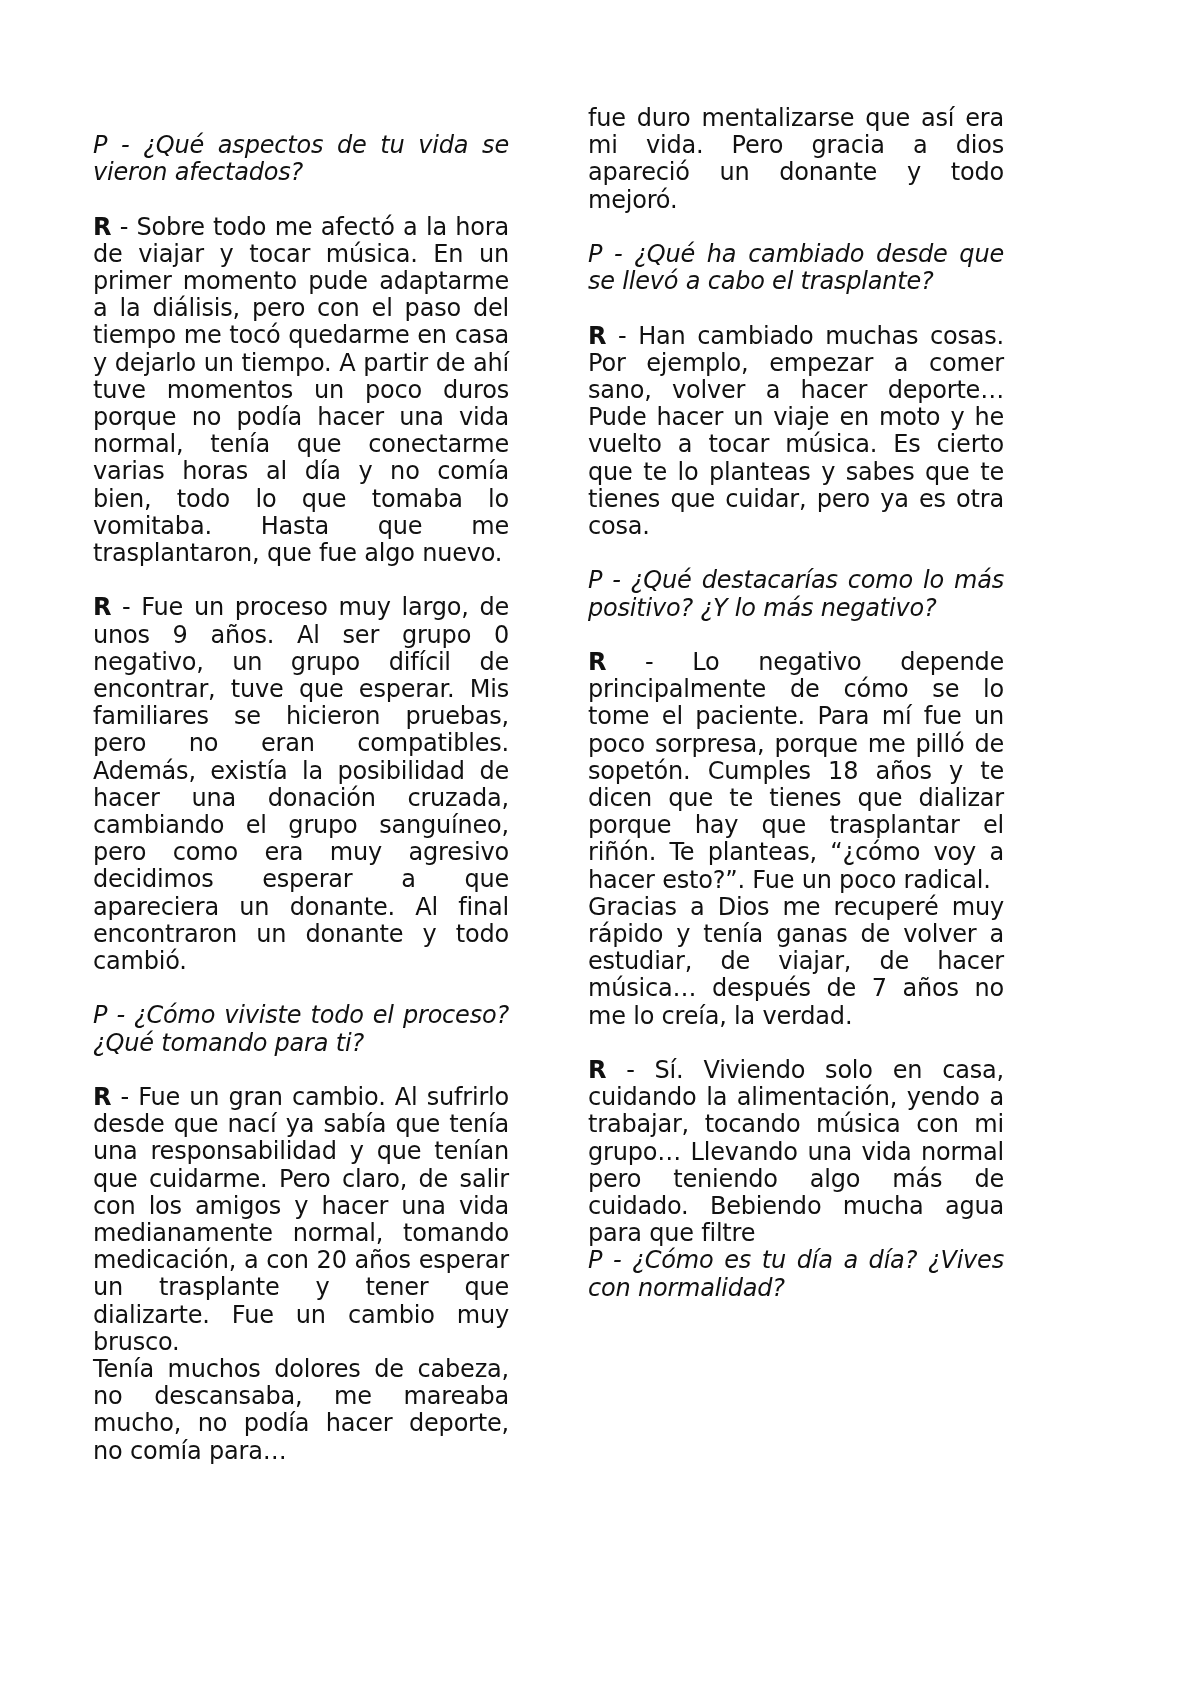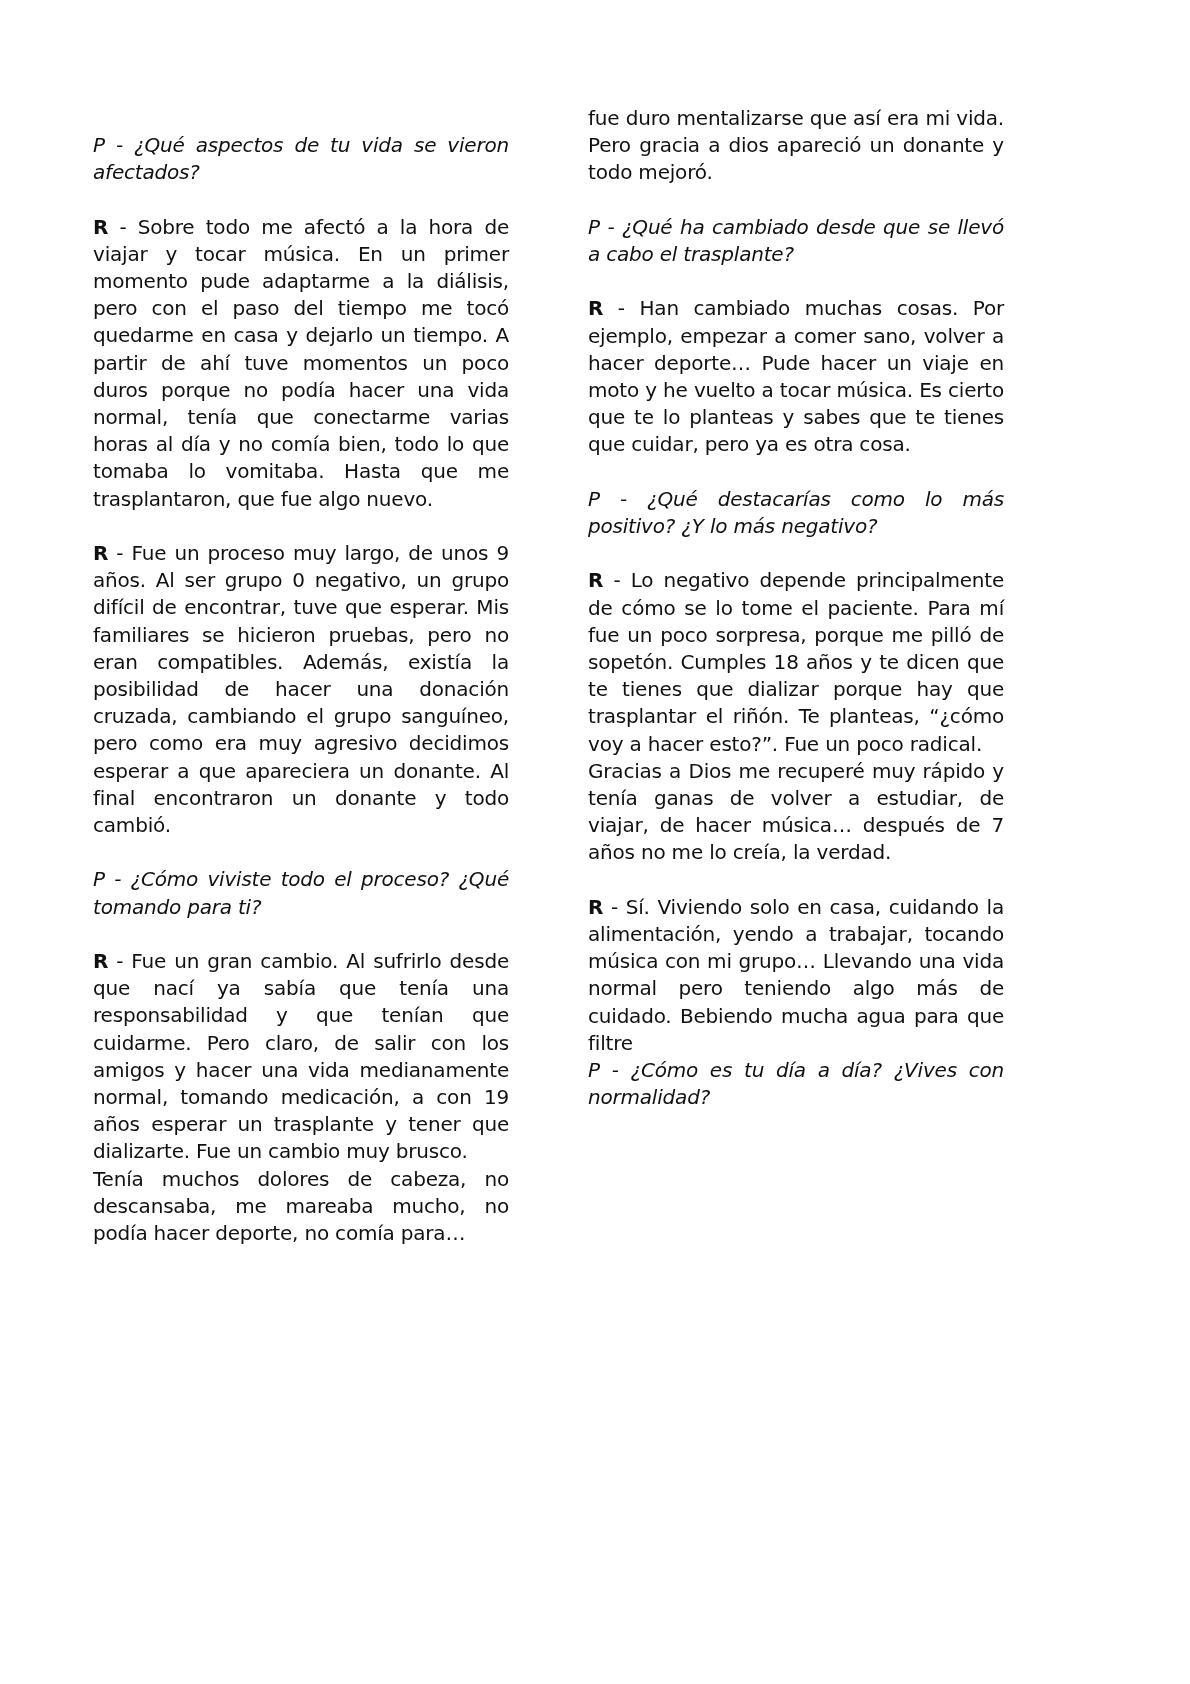--- a/index.html
+++ b/index.html
@@ -11,21 +11,21 @@
       width: 1190px;
       height: 1684px;
       position: relative;
       overflow: hidden;
       font-family: "DejaVu Sans", sans-serif;
       color: #111111;
     }
     .column {
       position: absolute;
       width: 416px;
-      font-size: 20px;
+      font-size: 24px;
       line-height: 27.2px;
       text-align: justify;
       letter-spacing: -0.2px;
     }
     #col-left { left: 93px; top: 132px; }
     #col-right { left: 588px; top: 105px; }
     .block { margin: 0 0 27.2px 0; }
     .question { font-style: italic; }
     .answer p { margin: 0; }
     .label-r { font-weight: bold; }
@@ -37,21 +37,21 @@
 <div id="col-left" class="column">
   <div class="block question">P - ¿Qué aspectos de tu vida se vieron afectados?</div>
   <div class="block answer">
     <p><span class="label-r">R</span> <span>- Sobre todo me afectó a la hora de viajar y tocar música. En un primer momento pude adaptarme a la diálisis, pero con el paso del tiempo me tocó quedarme en casa y dejarlo un tiempo. A partir de ahí tuve momentos un poco duros porque no podía hacer una vida normal, tenía que conectarme varias horas al día y no comía bien, todo lo que tomaba lo vomitaba. Hasta que me trasplantaron, que fue algo nuevo.</span></p>
   </div>
   <div class="block answer">
     <p><span class="label-r">R</span> <span>- Fue un proceso muy largo, de unos 9 años. Al ser grupo 0 negativo, un grupo difícil de encontrar, tuve que esperar. Mis familiares se hicieron pruebas, pero no eran compatibles. Además, existía la posibilidad de hacer una donación cruzada, cambiando el grupo sanguíneo, pero como era muy agresivo decidimos esperar a que apareciera un donante. Al final encontraron un donante y todo cambió.</span></p>
   </div>
   <div class="block question">P - ¿Cómo viviste todo el proceso? ¿Qué tomando para ti?</div>
   <div class="block answer nogap">
-    <p><span class="label-r">R</span> <span>- Fue un gran cambio. Al sufrirlo desde que nací ya sabía que tenía una responsabilidad y que tenían que cuidarme. Pero claro, de salir con los amigos y hacer una vida medianamente normal, tomando medicación, a con 19 años esperar un trasplante y tener que dializarte. Fue un cambio muy brusco.</span></p>
+    <p><span class="label-r">R</span> <span>- Fue un gran cambio. Al sufrirlo desde que nací ya sabía que tenía una responsabilidad y que tenían que cuidarme. Pero claro, de salir con los amigos y hacer una vida medianamente normal, tomando medicación, a con 20 años esperar un trasplante y tener que dializarte. Fue un cambio muy brusco.</span></p>
     <p>Tenía muchos dolores de cabeza, no descansaba, me mareaba mucho, no podía hacer deporte, no comía para…</p>
   </div>
 </div>
 
 <div id="col-right" class="column">
   <div class="block answer">
     <p>fue duro mentalizarse que así era mi vida. Pero gracia a dios apareció un donante y todo mejoró.</p>
   </div>
   <div class="block question">P - ¿Qué ha cambiado desde que se llevó a cabo el trasplante?</div>
   <div class="block answer">

